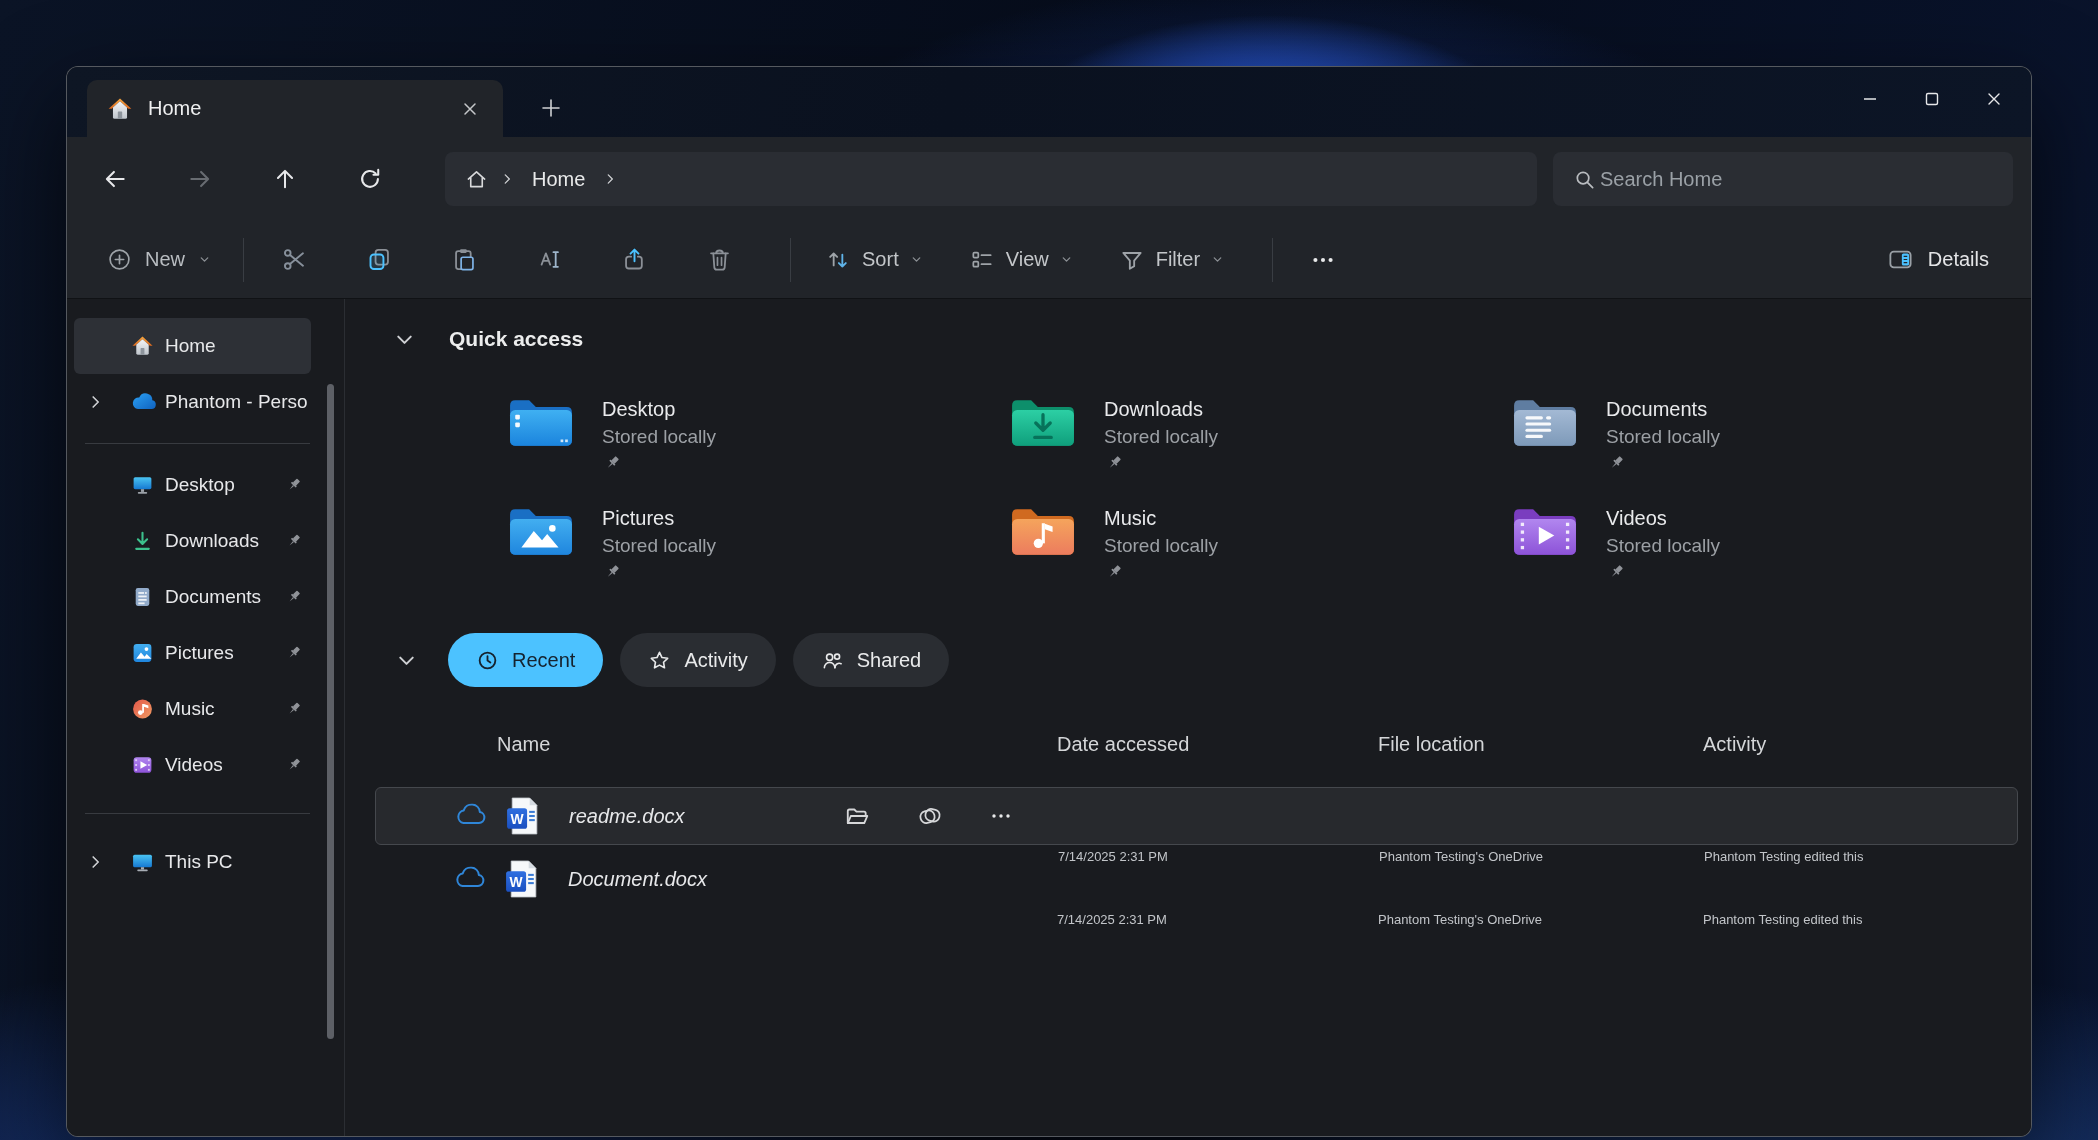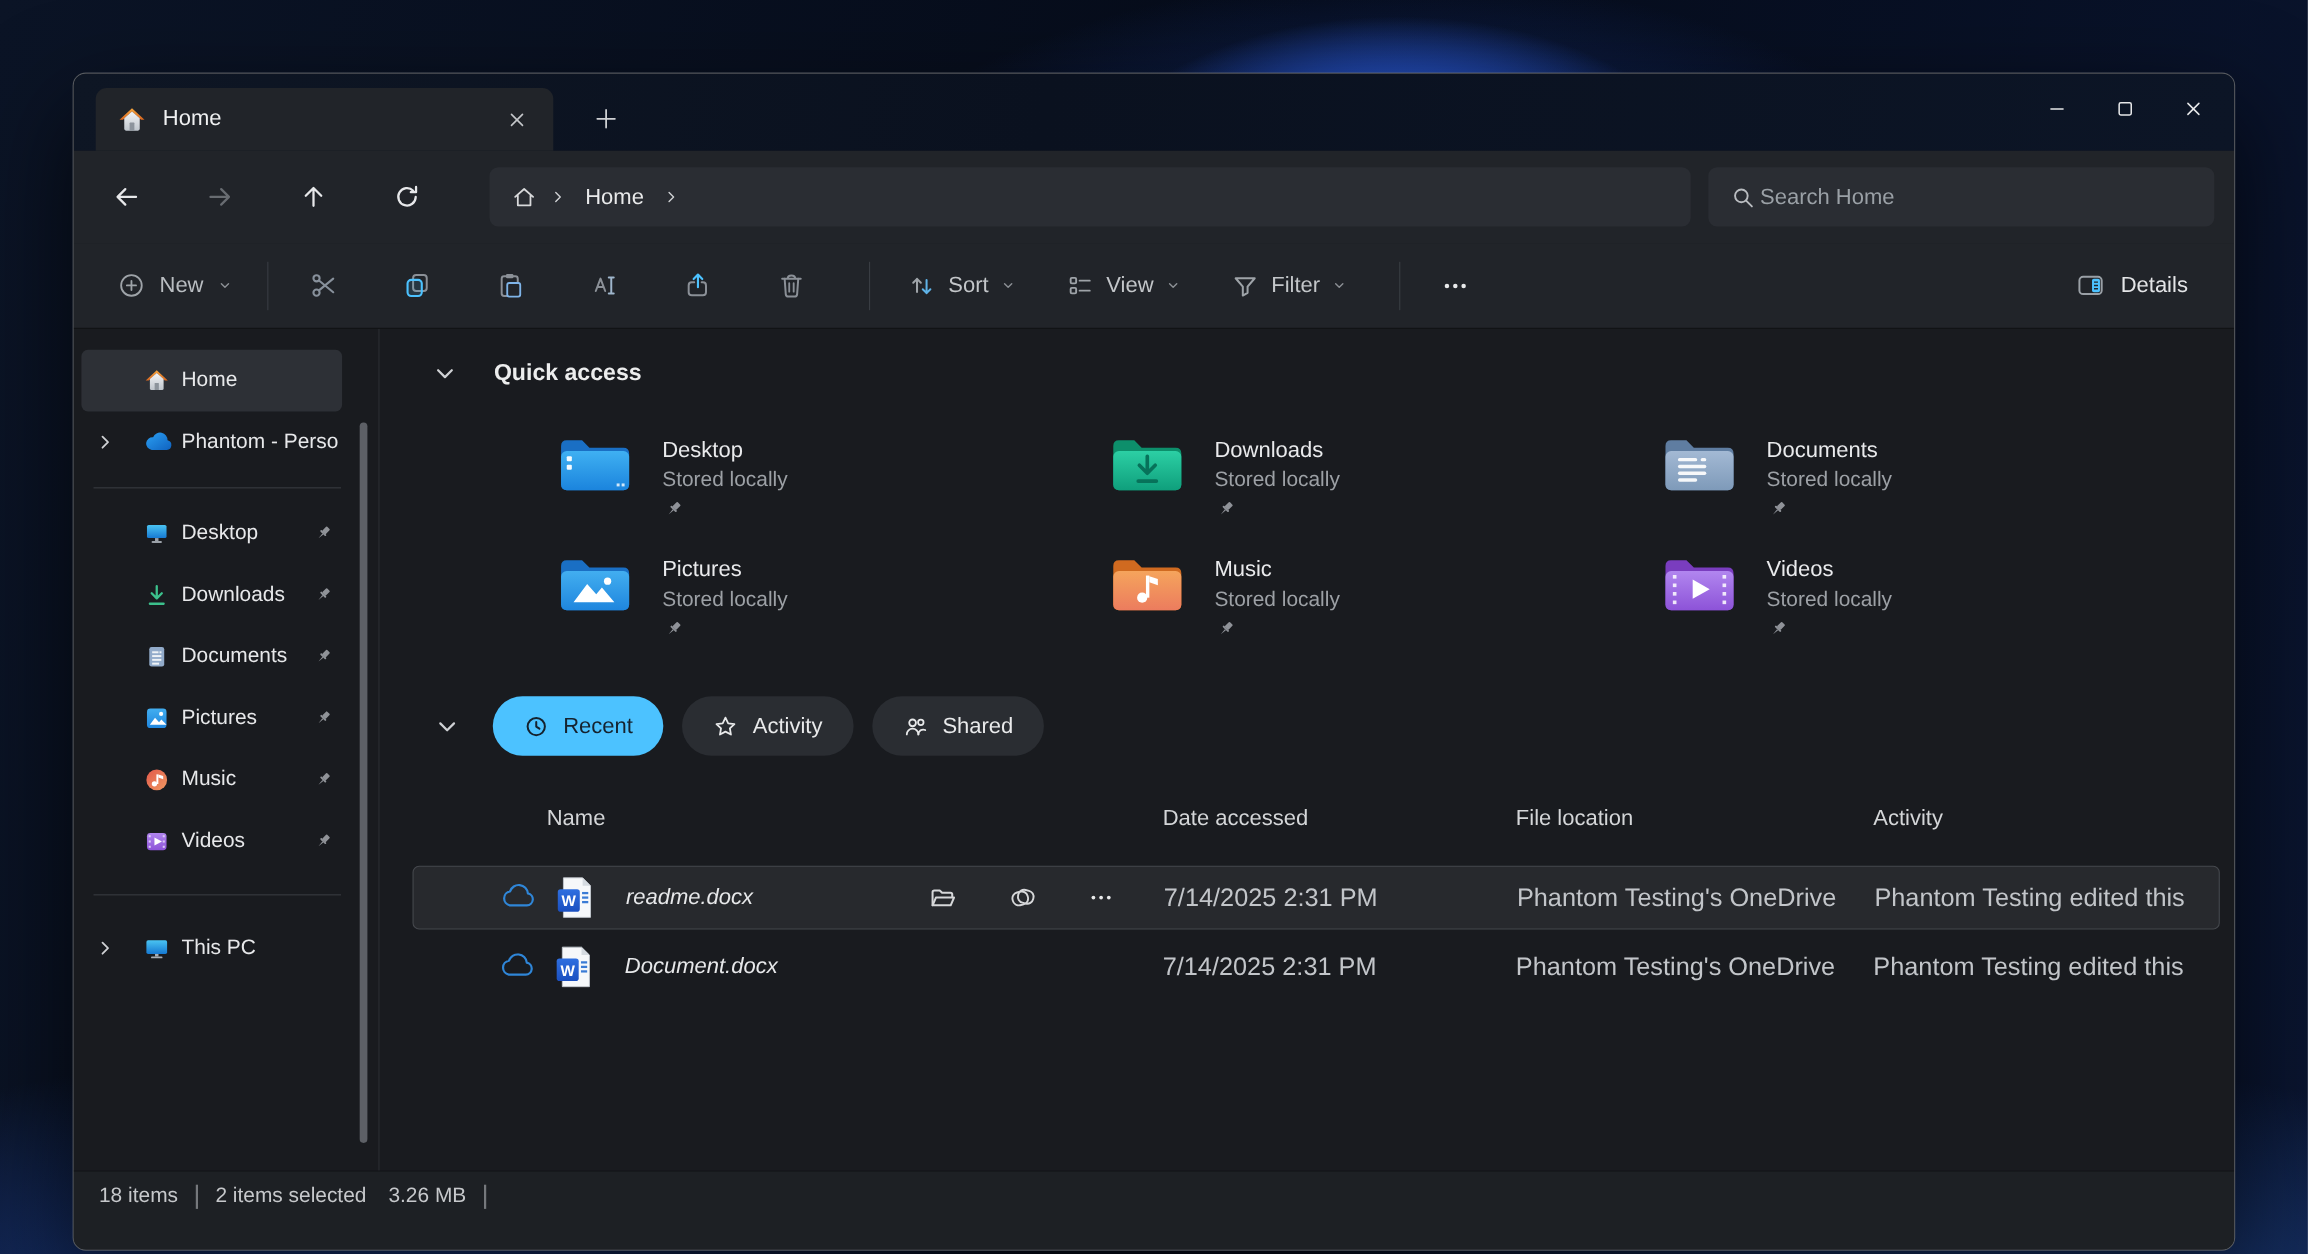--- a/index.html
+++ b/index.html
@@ -77,21 +77,21 @@
   .pill{ height:54px; border-radius:27px; background:#2a2d32; display:flex; align-items:center; gap:13px; padding:0 28px; margin-right:17px; font-size:20px; color:#e9eaeb; }
   .pill.active{ background:#4cc2ff; color:#15222e; }
   .cols{ position:absolute; left:30px; top:424px; width:1643px; height:48px; }
   .cols span{ position:absolute; top:10px; font-size:20px; color:#d4d6d8; }
   .ch-name{left:122px}.ch-date{left:682px}.ch-loc{left:1003px}.ch-act{left:1328px}
   .frow{ position:absolute; left:30px; width:1643px; height:58px; }
   .frow.r1{ top:488px; background:#27292d; border:1px solid #45484d; border-radius:6px; }
   .frow.r2{ top:551px; }
   .fcell{ position:absolute; top:50%; transform:translateY(-50%); white-space:nowrap; }
   .fname{ font-size:20px; color:#e7e8ea;font-style:italic; }
-  .fmeta{ font-size:23px; color:#c2c5c9; }
+  .fmeta{ font-size:13px; color:#c2c5c9;margin-top:40px; }
   .c-cloud{left:78px}.c-ficon{left:130px}.c-name{left:193px}
   .c-act1{left:468px}.c-act2{left:541px}.c-act3{left:613px}
   .c-date{left:682px}.c-loc{left:1003px}.c-actv{left:1328px}
   
   .statusbar{ height:72px; background:#1d2024; border-top:1px solid #101215; display:flex; align-items:flex-start; padding:11px 0 0 23px; flex:0 0 auto; }
   .statusbar .txt{ font-size:19px; color:#c6c8cb; line-height:24px; }
   .vsep{ width:2px; height:22px; background:#75787c; margin:1px 16px 0 16px; }
   .gapL{ margin-left:20px; }
   svg{ display:block; }
 </style>
@@ -779,21 +779,14 @@
         </span>
         <span class="fcell c-name fname">Document.docx</span>
         <span class="fcell c-date fmeta">7/14/2025 2:31 PM</span>
         <span class="fcell c-loc fmeta">Phantom Testing's OneDrive</span>
         <span class="fcell c-actv fmeta">Phantom Testing edited this</span>
       </div>
 
     </div>
   </div>
 
-  <div class="statusbar">
-    <span class="txt">18 items</span>
-    <span class="vsep"></span>
-    <span class="txt">2 items selected</span>
-    <span class="txt gapL">3.26 MB</span>
-    <span class="vsep"></span>
-  </div>
 
 </div>
 
 </body></html>

